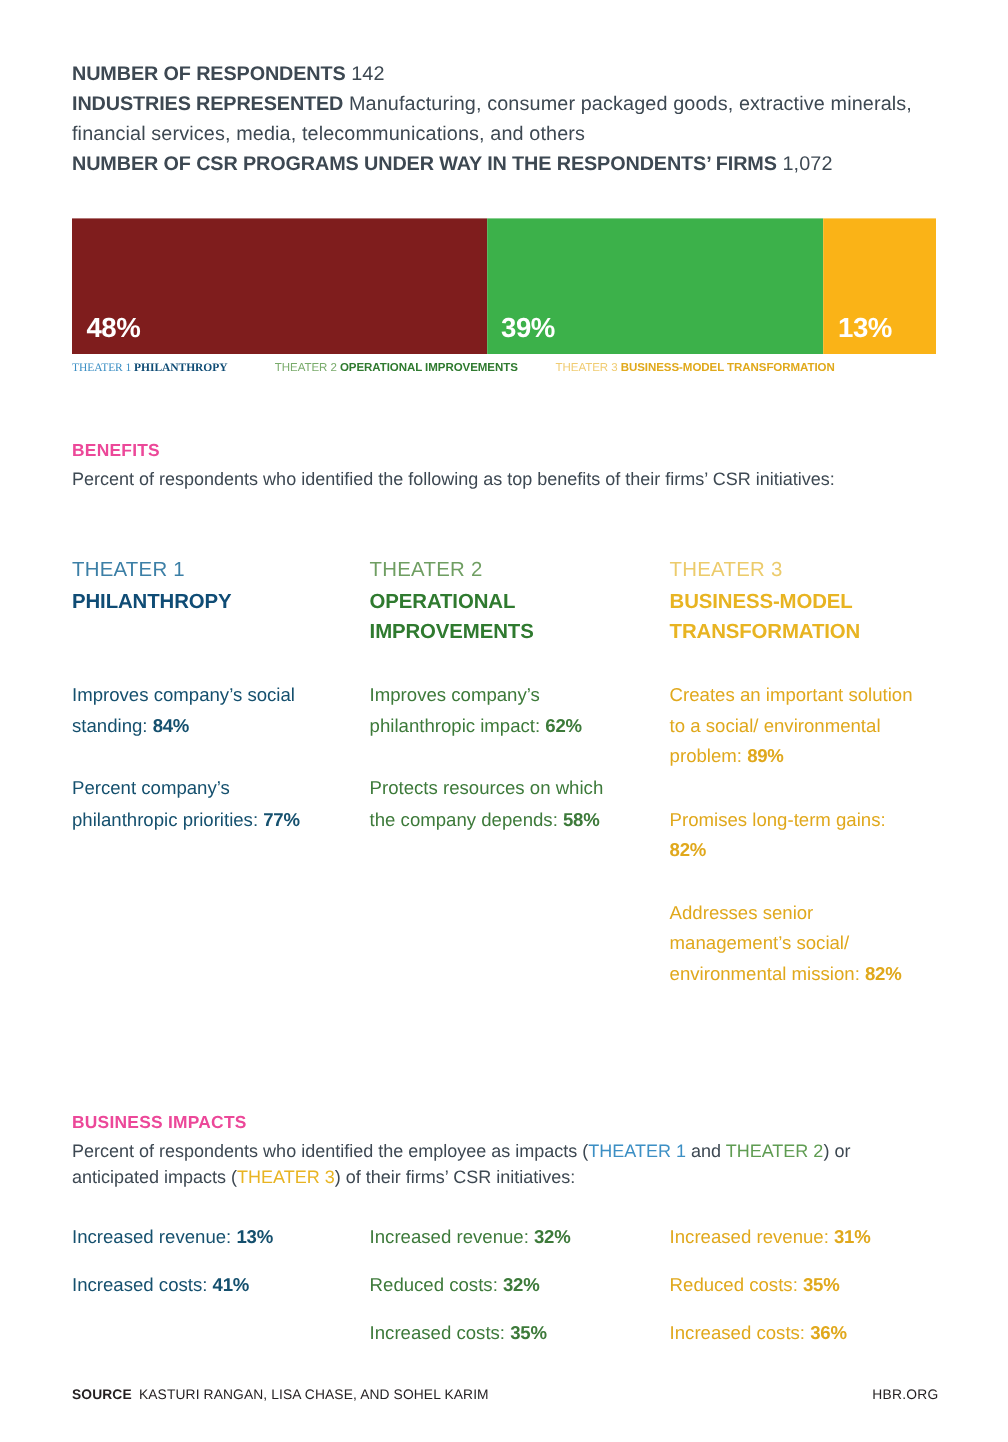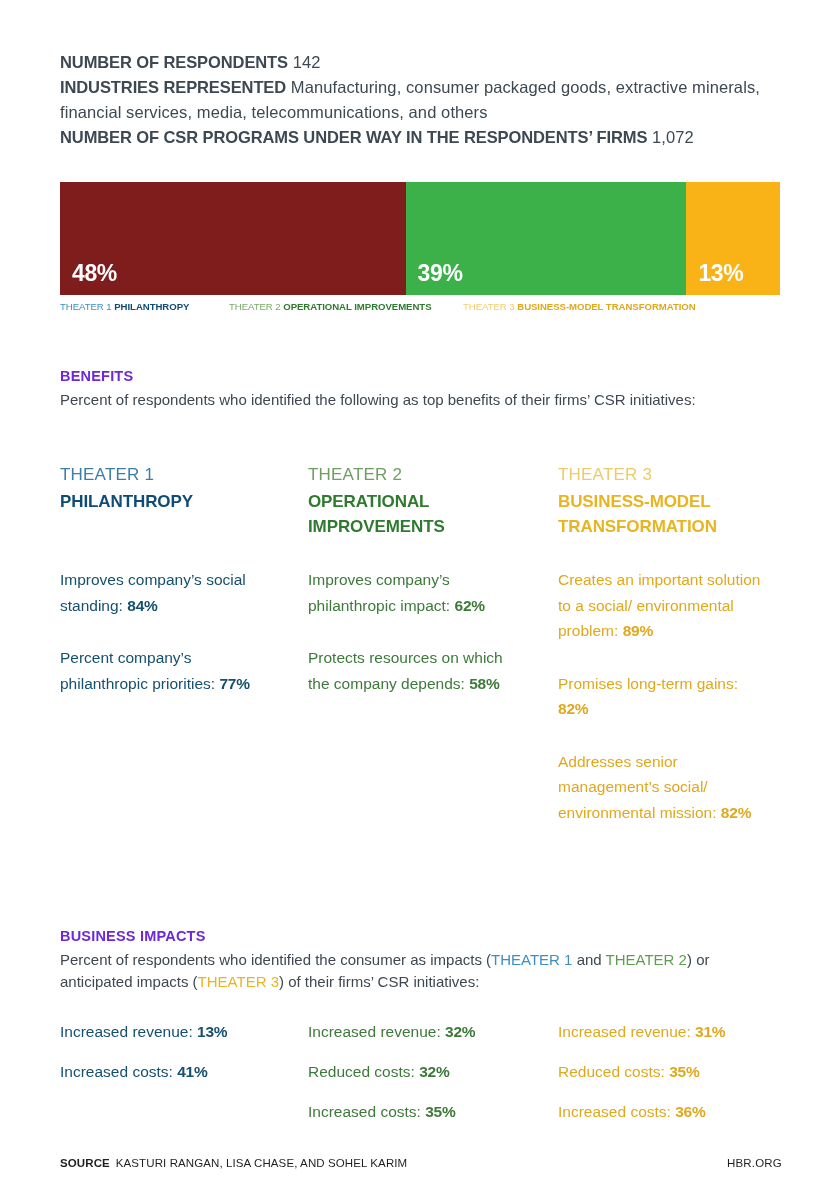--- a/index.html
+++ b/index.html
@@ -90,34 +90,34 @@
     font-weight: 700;
     letter-spacing: -0.05px;
     font-stretch: condensed;
     white-space: nowrap;
   }
   .legend .lg {
     position: absolute;
     top: 0;
   }
   .legend .lg .t { font-weight: 500; }
-  .lg1 { left: 0px; }
+  .lg1 { left: 0px; font-family: Liberation Serif, serif; }
   .lg1 .t { color: #3c8fc4; }
   .lg1 .n { color: #0f4c75; }
   .lg2 { left: 169px; }
   .lg2 .t { color: #79ab6b; }
   .lg2 .n { color: #2f7a2f; }
   .lg3 { left: 403px; }
   .lg3 .t { color: #f0cc72; }
   .lg3 .n { color: #e0a91b; }
 
   
   .sec-title {
     position: absolute;
-    color: #6d28d9;
+    color: #ec4899;
     font-size: 14.5px;
     font-weight: 700;
     letter-spacing: 0.2px;
     font-stretch: condensed;
     text-transform: uppercase;
   }
   .sec-sub {
     position: absolute;
     color: #3d4852;
     font-size: 15px;
@@ -330,21 +330,21 @@
       <div class="items" id="items-3">
           <div class="item"><span>Creates an important solution to a social/ environmental problem: </span><b>89%</b></div>
           <div class="item"><span>Promises long-term gains: </span><b>82%</b></div>
           <div class="item"><span>Addresses senior management’s social/ environmental mission: </span><b>82%</b></div>
         </div>
     </div>
   </div>
 
   <div class="sec-title" id="impacts-title">BUSINESS IMPACTS</div>
   <div class="sec-sub" id="impacts-sub">
-    <span>Percent of respondents who identified the consumer as impacts (</span><span class="th1i">THEATER 1</span><span> and </span><span class="th2i">THEATER 2</span><span>) or anticipated impacts (</span><span class="th3i">THEATER 3</span><span>) of their firms’ CSR initiatives:</span>
+    <span>Percent of respondents who identified the employee as impacts (</span><span class="th1i">THEATER 1</span><span> and </span><span class="th2i">THEATER 2</span><span>) or anticipated impacts (</span><span class="th3i">THEATER 3</span><span>) of their firms’ CSR initiatives:</span>
   </div>
 
   <div class="impacts">
     <div class="icol i1" id="impact-col-1">
         <div class="irow"><span>Increased revenue: </span><b>13%</b></div>
         <div class="irow"><span>Increased costs: </span><b>41%</b></div>
       </div>
     <div class="icol i2" id="impact-col-2">
         <div class="irow"><span>Increased revenue: </span><b>32%</b></div>
         <div class="irow"><span>Reduced costs: </span><b>32%</b></div>

